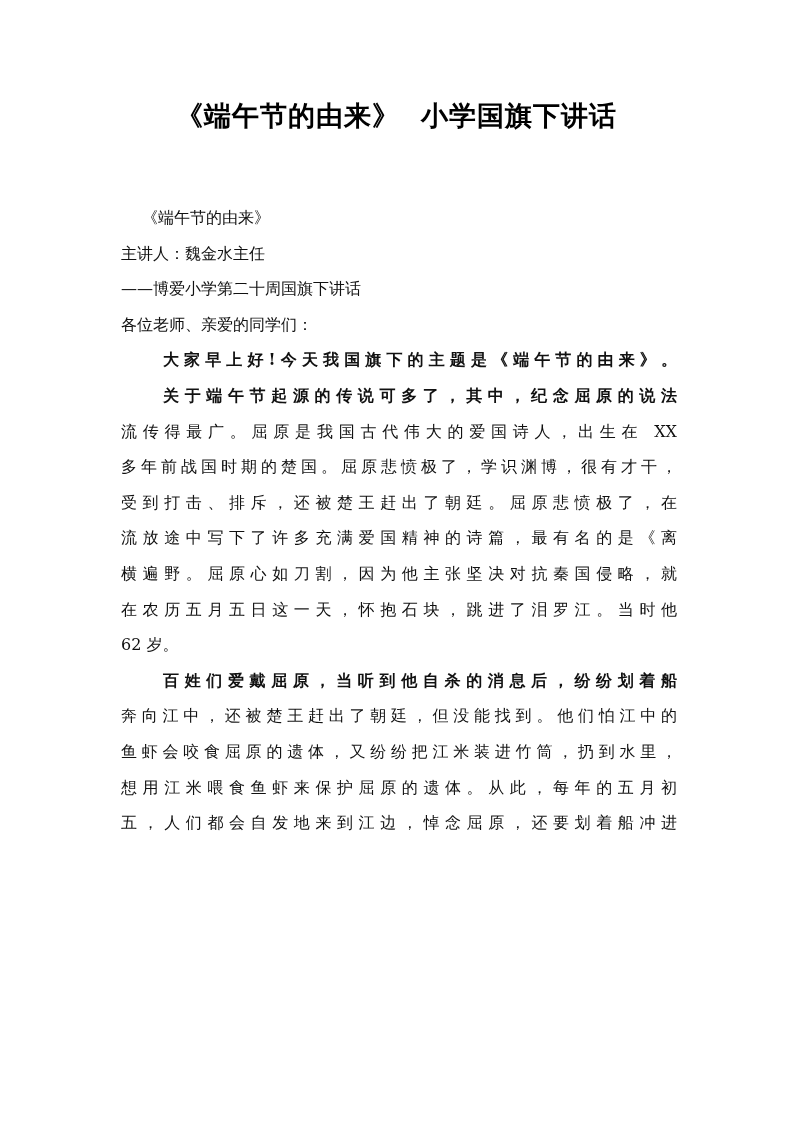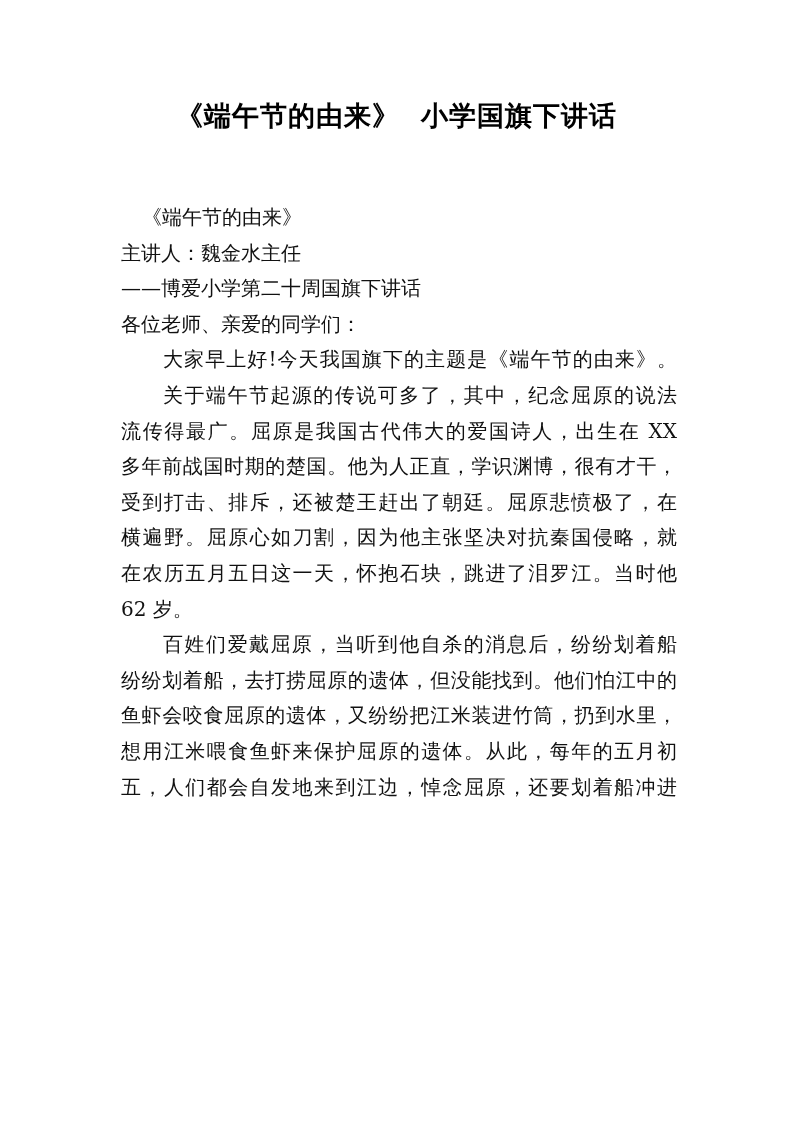--- a/index.html
+++ b/index.html
@@ -3,50 +3,51 @@
   <meta charset="utf-8">
   <style>
     html, body { margin: 0; padding: 0; background: #ffffff; }
     body { width: 793px; height: 1122px; overflow: hidden; position: relative;
       font-family: "DejaVu Serif", "Liberation Serif", serif; color: #111; }
     .page { position: absolute; left: 0; top: 0; width: 793px; height: 1122px; background: #fff; padding-left: 31px; }
     .title { position: absolute; top: 98px; left: 0; width: 793px; text-align: center;
       font-family: "DejaVu Sans", "Liberation Sans", sans-serif; font-weight: bold;
       font-size: 27px; letter-spacing: 1px; color: #000; white-space: pre; }
     .body { position: absolute; left: 121px; top: 200px; width: 556px; }
-    .line { font-size: 20px; line-height: 35.6px; height: 35.6px; white-space: nowrap;
+    .line { font-size: 16px; line-height: 35.6px; height: 35.6px; white-space: nowrap;
       text-align: justify; text-align-last: justify; letter-spacing: 0; overflow: visible; }
     .line.left { text-align: left; text-align-last: left; }
-    .indent { padding-left: 42px; }
+    .indent { padding-left: 42px; font-weight: bold; }
     .ind1 { padding-left: 21px; }
   </style>
 </head>
 <body>
 
 <div class="page">
   <div class="title">《端午节的由来》  小学国旗下讲话</div>
 
   <div class="body">
     <div class="line left ind1">《端午节的由来》</div>
     <div class="line left">主讲人：魏金水主任</div>
     <div class="line left">——博爱小学第二十周国旗下讲话</div>
     <div class="line left">各位老师、亲爱的同学们：</div>
     <div class="line indent">大家早上好!今天我国旗下的主题是《端午节的由来》。</div>
 
     <div>
       <div class="line indent">关于端午节起源的传说可多了，其中，纪念屈原的说法</div>
       <div class="line">流传得最广。屈原是我国古代伟大的爱国诗人，出生在 XX</div>
-      <div class="line">多年前战国时期的楚国。他为人正直，学识渊博，很有才干，</div>
+      <div class="line">多年前战国时期的楚国。屈原悲愤极了，学识渊博，很有才干，</div>
       <div class="line">受到打击、排斥，还被楚王赶出了朝廷。屈原悲愤极了，在</div>
+      <div class="line">流放途中写下了许多充满爱国精神的诗篇，最有名的是《离</div>
       <div class="line">横遍野。屈原心如刀割，因为他主张坚决对抗秦国侵略，就</div>
       <div class="line">在农历五月五日这一天，怀抱石块，跳进了泪罗江。当时他</div>
       <div class="line left">62 岁。</div>
     </div>
 
     <div>
       <div class="line indent">百姓们爱戴屈原，当听到他自杀的消息后，纷纷划着船</div>
-      <div class="line">纷纷划着船，去打捞屈原的遗体，但没能找到。他们怕江中的</div>
+      <div class="line">奔向江中，还被楚王赶出了朝廷，但没能找到。他们怕江中的</div>
       <div class="line">鱼虾会咬食屈原的遗体，又纷纷把江米装进竹筒，扔到水里，</div>
       <div class="line">想用江米喂食鱼虾来保护屈原的遗体。从此，每年的五月初</div>
       <div class="line">五，人们都会自发地来到江边，悼念屈原，还要划着船冲进</div>
     </div>
   </div>
 </div>
 
 </body></html>

